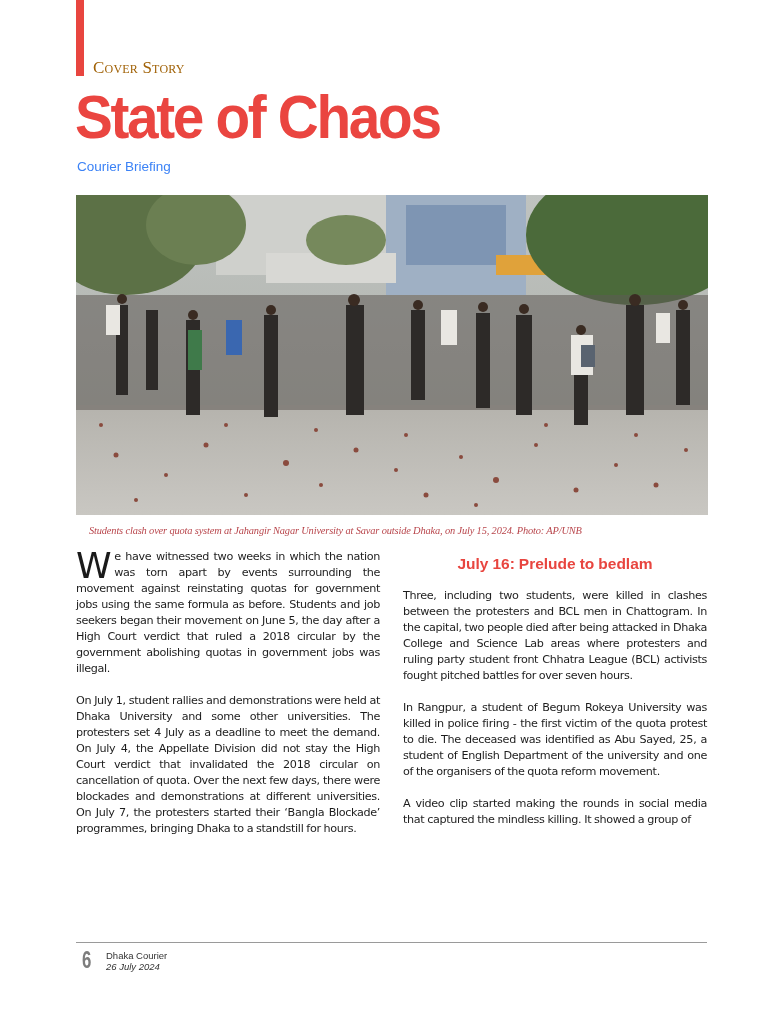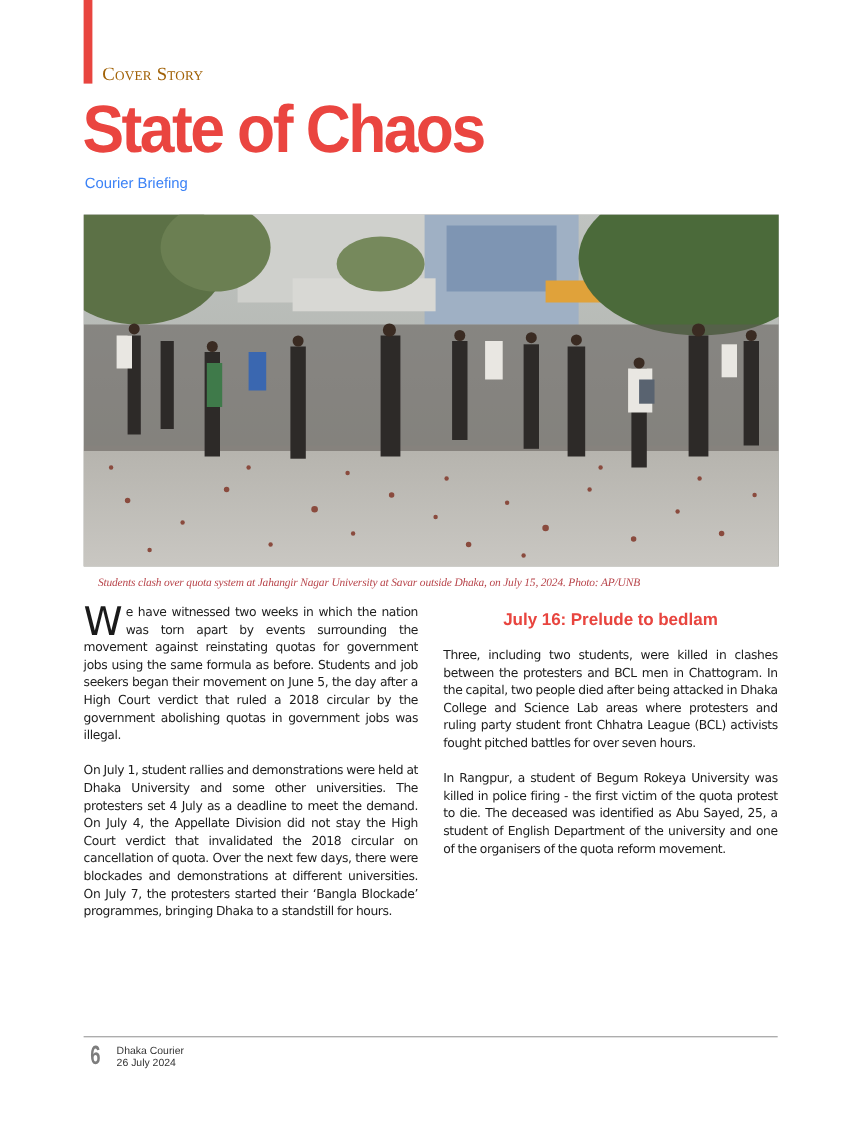--- a/index.html
+++ b/index.html
@@ -19,21 +19,21 @@
     .col { position: absolute; top: 549px; width: 304px; font-family: "DejaVu Sans", sans-serif; font-size: 11.2px; line-height: 16px; text-align: justify; color: #1d1d1d; letter-spacing: -0.35px; word-spacing: -0.3px; }
     .col-left { left: 76px; }
     .col-right { left: 403px; }
     .col p { margin-bottom: 16px; }
     .dropcap { float: left; font-family: "DejaVu Sans", sans-serif; font-size: 36px; line-height: 30px; margin: 2px 3px 0 0; color: #1a1a1a; font-weight: 400; }
     .subhead { font-family: "Liberation Sans", sans-serif; font-weight: 700; color: #e8453f; font-size: 15.5px; line-height: 20px; margin: 5px 0 14px 0; letter-spacing: 0; text-align: center; }
 
     .footer-rule { position: absolute; left: 76px; top: 942px; width: 631px; height: 1px; background: #9a9a9a; }
     .page-num { position: absolute; left: 82px; top: 947px; font-family: "Liberation Sans", sans-serif; font-weight: 700; font-size: 24px; color: #7d7d7d; transform: scaleX(0.7); transform-origin: left top; line-height: 26px; }
     .pub-name { position: absolute; left: 106px; top: 950px; font-family: "Liberation Sans", sans-serif; font-size: 9.5px; color: #333; line-height: 11px; }
-    .pub-date { position: absolute; left: 106px; top: 961px; font-family: "Liberation Sans", sans-serif; font-size: 9.5px; color: #333; line-height: 11px; }
+    .pub-date { position: absolute; left: 106px; top: 961px; font-family: "Liberation Sans", sans-serif; font-style: italic; font-size: 9.5px; color: #333; line-height: 11px; }
   </style>
 </head>
 <body>
 
 <div class="accent-bar"></div>
 <div class="kicker">Cover Story</div>
 <h1 class="headline">State of Chaos</h1>
 <div class="byline">Courier Briefing</div>
 
 <div class="photo" title="Students clash in street with stones scattered on the road">
@@ -141,18 +141,19 @@
   <p>
     <span class="dropcap">W</span><span>e have witnessed two weeks in which the nation was torn apart by events surrounding the movement against reinstating quotas for government jobs using the same formula as before. Students and job seekers began their movement on June 5, the day after a High Court verdict that ruled a 2018 circular by the government abolishing quotas in government jobs was illegal.</span>
   </p>
   <p>On July 1, student rallies and demonstrations were held at Dhaka University and some other universities. The protesters set 4 July as a deadline to meet the demand. On July 4, the Appellate Division did not stay the High Court verdict that invalidated the 2018 circular on cancellation of quota. Over the next few days, there were blockades and demonstrations at different universities. On July 7, the protesters started their ‘Bangla Blockade’ programmes, bringing Dhaka to a standstill for hours.</p>
 </div>
 
 <div class="col col-right">
   <h2 class="subhead">July 16: Prelude to bedlam</h2>
   <p>Three, including two students, were killed in clashes between the protesters and BCL men in Chattogram. In the capital, two people died after being attacked in Dhaka College and Science Lab areas where protesters and ruling party student front Chhatra League (BCL) activists fought pitched battles for over seven hours.</p>
   <p>In Rangpur, a student of Begum Rokeya University was killed in police firing - the first victim of the quota protest to die. The deceased was identified as Abu Sayed, 25, a student of English Department of the university and one of the organisers of the quota reform movement.</p>
+  <p>A video clip started making the rounds in social media that captured the mindless killing. It showed a group of</p>
 </div>
 
 <div class="footer-rule"></div>
 <div class="page-num">6</div>
 <div class="pub-name">Dhaka Courier</div>
 <div class="pub-date">26 July 2024</div>
 
 </body></html>

